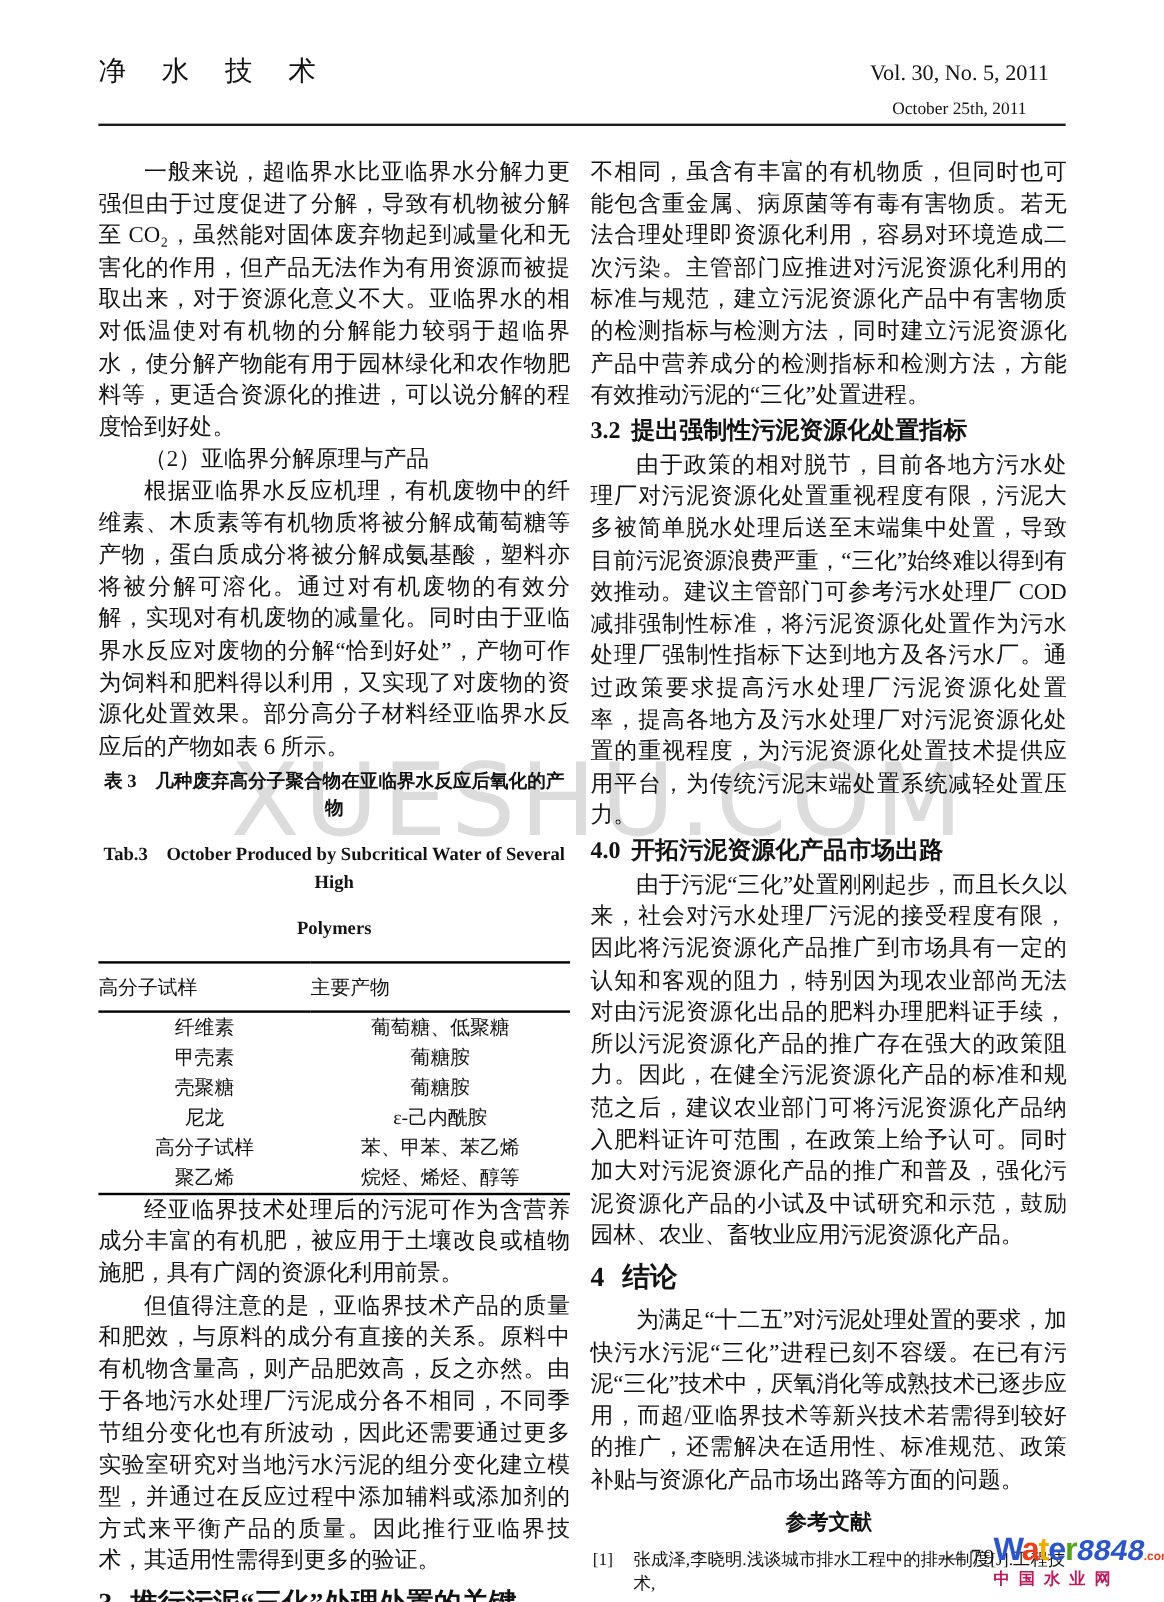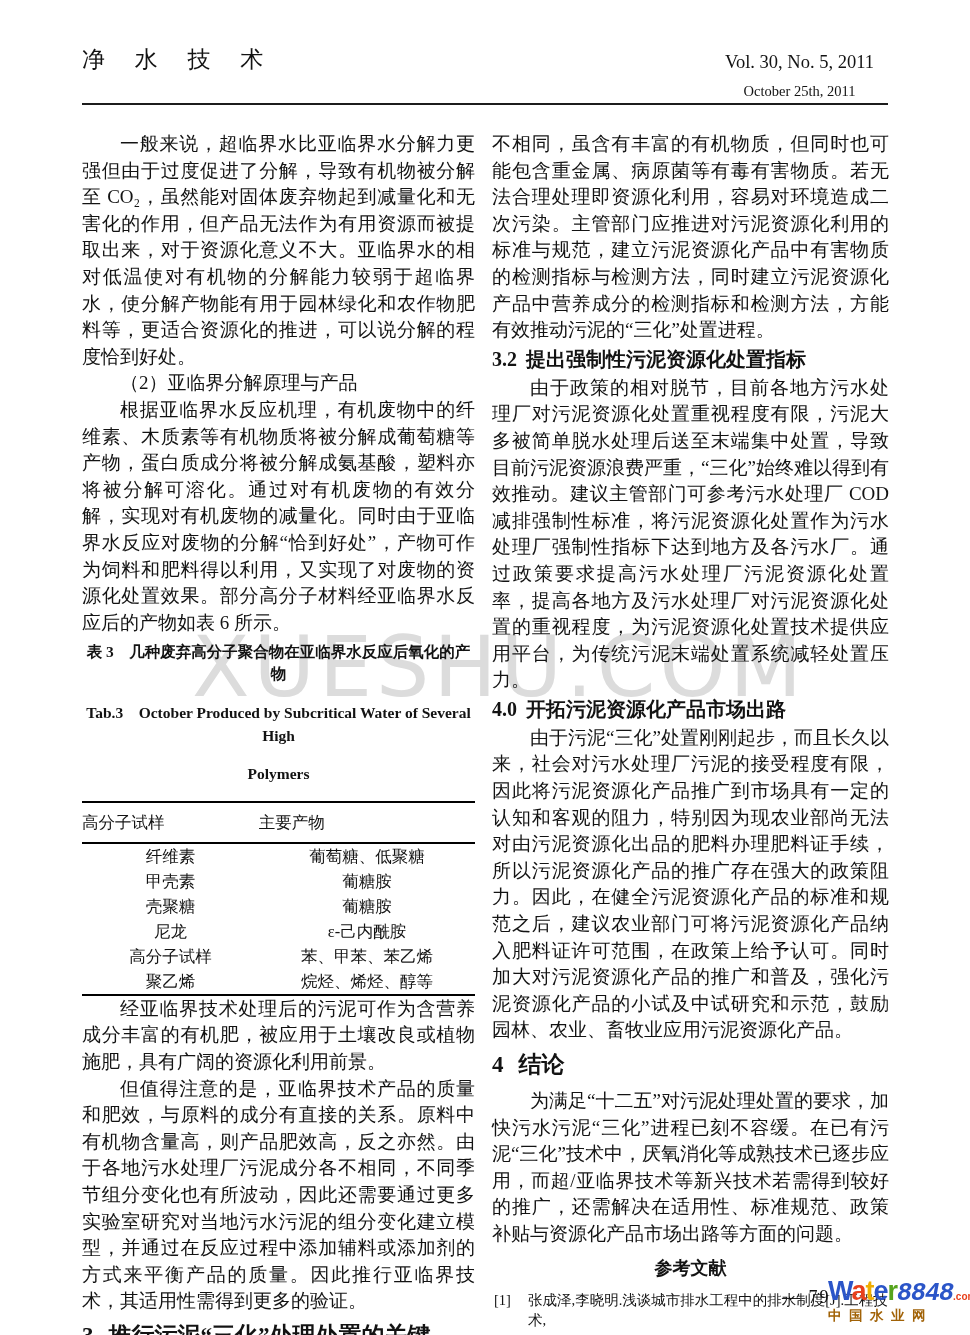--- a/index.html
+++ b/index.html
@@ -153,16 +153,16 @@
     </div>
 
   </div>
 
   <div class="page-num">— 79</div>
 
   <div class="logo">
     <div class="logo-top">
       <span class="logo-word" style="color: rgb(43, 85, 200);">W</span><span class="logo-word" style="color: rgb(232, 64, 28);">a</span><span class="logo-word" style="color: rgb(240, 173, 0);">t</span><span class="logo-word" style="color: rgb(43, 85, 200);">e</span><span class="logo-word" style="color: rgb(85, 164, 28);">r</span><span class="logo-num" style="color: rgb(43, 85, 200);">8848</span><span class="logo-dom" style="color: rgb(232, 64, 28);">.com</span>
     </div>
-    <div class="logo-cn" style="color: #a16207;">中国水业网</div>
+    <div class="logo-cn" style="color: #be185d;">中国水业网</div>
   </div>
 
 </div>
 
 </body></html>

